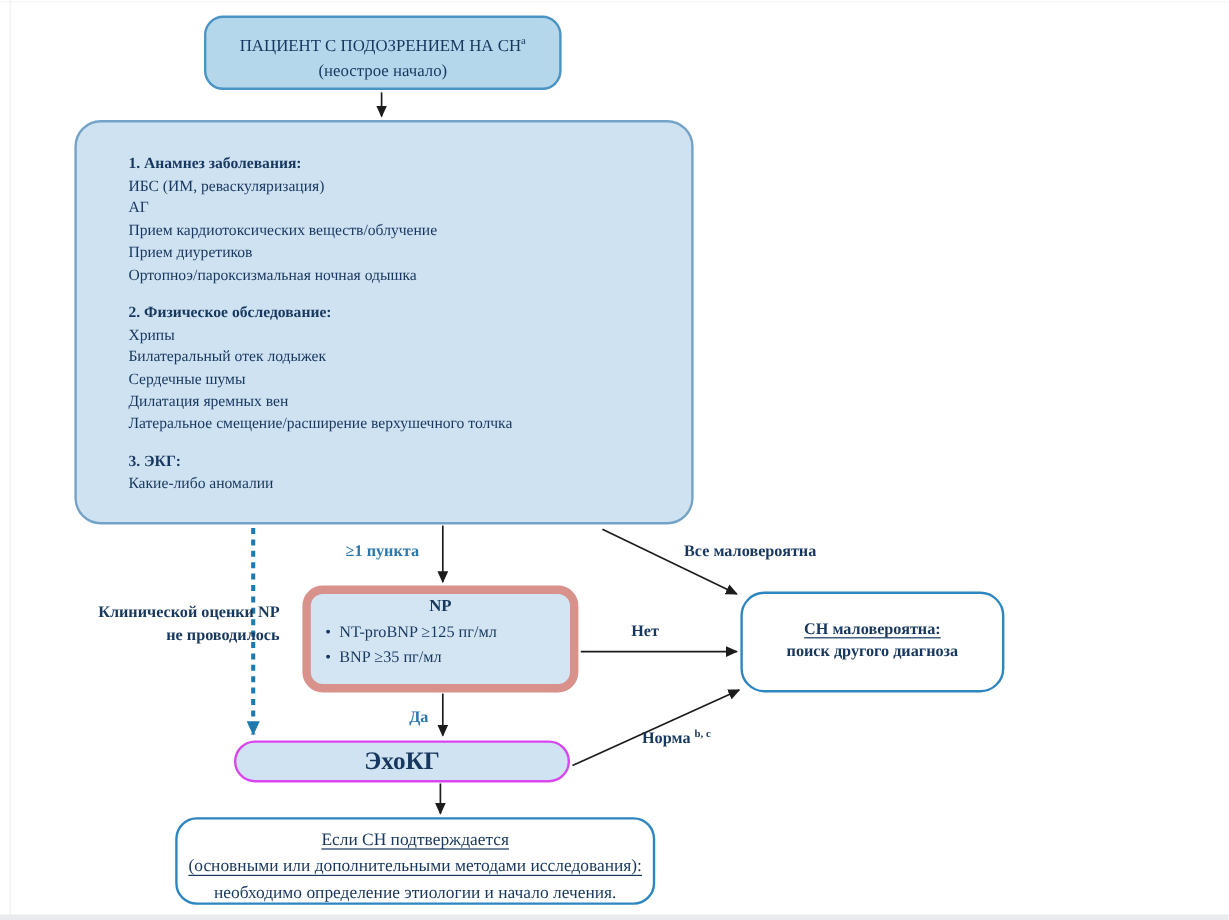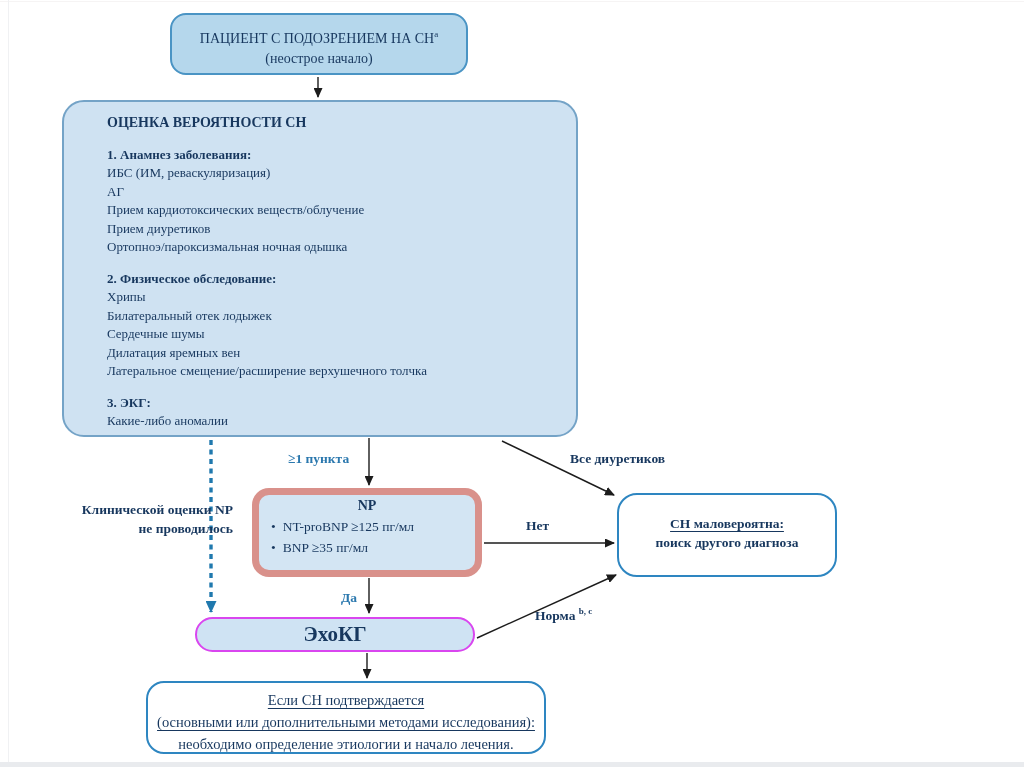--- a/index.html
+++ b/index.html
@@ -67,21 +67,20 @@
     </g>
     <line x1="211" y1="440" x2="211" y2="612" stroke="#2079ae" stroke-width="3.4" stroke-dasharray="5,4.5" marker-end="url(#aht)"></line>
   </svg>
 
   <div class="node start">
     <div><span>ПАЦИЕНТ С ПОДОЗРЕНИЕМ НА СН</span><sup>а</sup></div>
     <div>(неострое начало)</div>
   </div>
 
   <div class="node assess">
-    <div class="assess-title">ОЦЕНКА ВЕРОЯТНОСТИ СН</div>
     <div class="sec-head">1. Анамнез заболевания:</div>
     <div>ИБС (ИМ, реваскуляризация)</div>
     <div>АГ</div>
     <div>Прием кардиотоксических веществ/облучение</div>
     <div>Прием диуретиков</div>
     <div>Ортопноэ/пароксизмальная ночная одышка</div>
     <div class="sec-head">2. Физическое обследование:</div>
     <div>Хрипы</div>
     <div>Билатеральный отек лодыжек</div>
     <div>Сердечные шумы</div>
@@ -104,21 +103,21 @@
     <div>поиск другого диагноза</div>
   </div>
 
   <div class="node confirm">
     <div class="u">Если СН подтверждается</div>
     <div class="u">(основными или дополнительными методами исследования):</div>
     <div>необходимо определение этиологии и начало лечения.</div>
   </div>
 
   <div class="lbl lbl-blue lbl-ge">≥1 пункта</div>
-  <div class="lbl lbl-all">Все диуретиков</div>
+  <div class="lbl lbl-all">Все маловероятна</div>
   <div class="lbl lbl-no">Нет</div>
   <div class="lbl lbl-blue lbl-yes">Да</div>
   <div class="lbl lbl-norm"><span>Норма</span> <sup>b, c</sup></div>
   <div class="lbl lbl-npnd">
     <div>Клинической оценки NP</div>
     <div>не проводилось</div>
   </div>
 
 </div>
 

